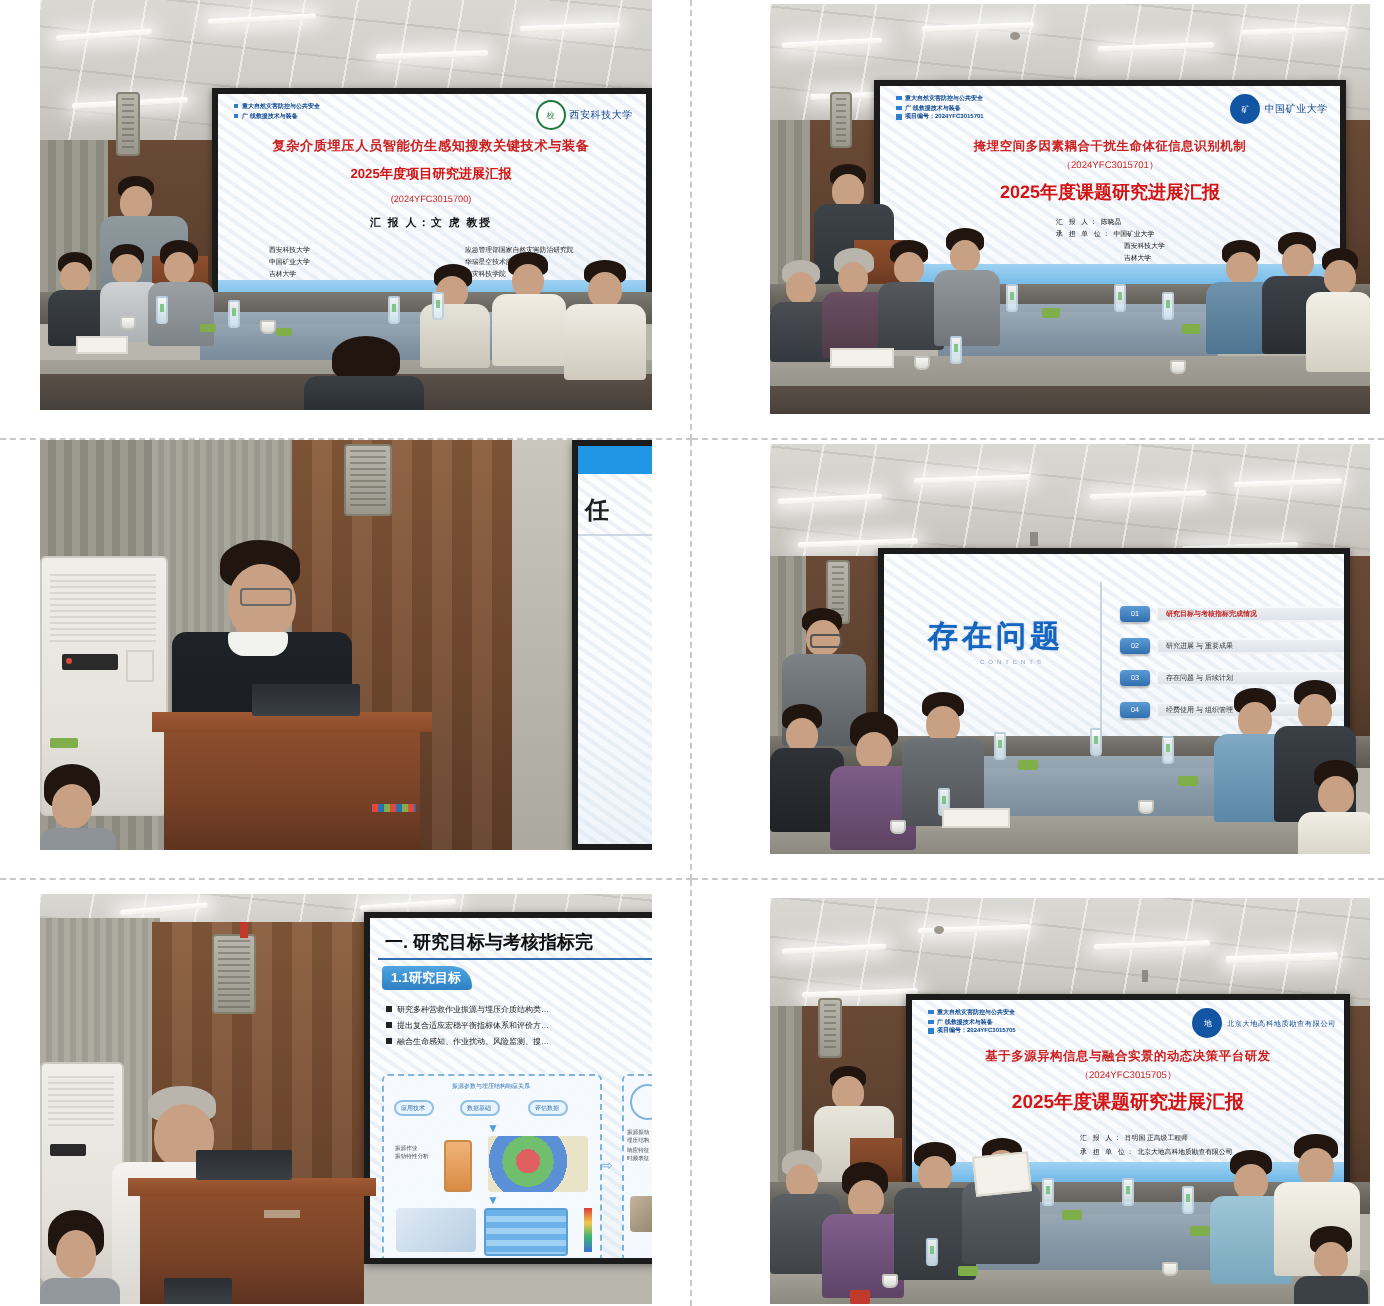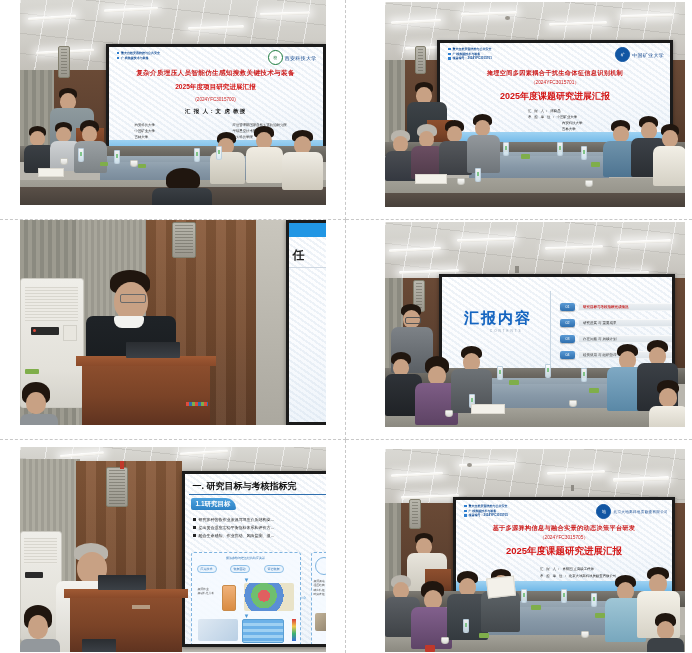--- a/index.html
+++ b/index.html
@@ -554,21 +554,21 @@
           <div class="ceil-lamp" style="left:14px; top:48px; width:60px; height:3px; transform:rotate(-2deg)"></div>
           <div class="ceil-lamp" style="left:206px;top:50px; width:58px; height:3px; transform:rotate(-2deg)"></div>
           <div style="position:absolute;left:130px;top:44px;width:4px;height:7px;background:#8e8b84;"></div>
         </div>
         <div class="wall" style="top:56px; height:96px;"></div>
         <div class="vblind" style="left:0; top:56px; width:18px; height:98px;"></div>
         <div class="speaker-box" style="left:28px; top:58px; width:10px; height:30px;"></div>
 
         <div class="screen-frame" style="left:54px; top:52px; width:236px; height:100px;">
           <div class="screen">
-            <div class="ag-title" style="left:22px; top:32px; font-size:15px; letter-spacing:2px;">汇报内容</div>
+            <div class="ag-title" style="left:22px; top:32px; font-size:15px; letter-spacing:2px;">存在问题</div>
             <div class="ag-sub" style="left:48px; top:52px;">CONTENTS</div>
             <div class="ag-div" style="left:108px; top:14px; height:76px;"></div>
 
             <div class="ag-row" style="left:118px; top:26px;">
               <div class="ag-num">01</div>
               <div class="ag-bar first">研究目标与考核指标完成情况</div>
             </div>
             <div class="ag-row" style="left:118px; top:42px;">
               <div class="ag-num">02</div>
               <div class="ag-bar">研究进展 与 重要成果</div>
@@ -645,21 +645,21 @@
           <div class="ceil-lamp" style="left:40px; top:6px; width:44px; height:3px; transform:rotate(-5deg)"></div>
           <div class="ceil-lamp" style="left:160px;top:4px; width:48px; height:3px; transform:rotate(-4deg)"></div>
         </div>
         <div style="position:absolute; left:0; top:12px; width:60px; height:193px; background:repeating-linear-gradient(90deg,#aeaca1 0 3px,#9f9d93 3px 6px);"></div>
         <div class="door" style="left:56px; top:14px; width:106px; height:191px;">
           <div class="wood-strip" style="inset:0;"></div>
         </div>
         <div class="speaker-box" style="left:86px; top:20px; width:20px; height:38px;"></div>
         <div style="position:absolute;left:100px;top:14px;width:4px;height:8px;background:#c0392b;"></div>
 
-        <div class="screen-frame" style="left:162px; top:24px; width:148px; height:176px;">
+        <div class="screen-frame" style="left:162px; top:9px; width:148px; height:176px;">
           <div class="screen">
             <div class="g-h1" style="left:8px; top:6px; font-size:9px;">一. 研究目标与考核指标完</div>
             <div style="position:absolute; left:4px; top:20px; right:0; height:1px; background:#2f6fae;"></div>
             <div class="g-tag" style="left:6px; top:24px; height:12px; font-size:6.5px;">1.1研究目标</div>
 
             <div class="g-bul" style="left:8px; top:42px;">
               <div><span class="sq"></span><span>研究多种营救作业振源与埋压介质结构类…</span></div>
               <div><span class="sq"></span><span>提出复合适应宏稳平衡指标体系和评价方…</span></div>
               <div><span class="sq"></span><span>融合生命感知、作业扰动、风险监测、搜…</span></div>
             </div>

